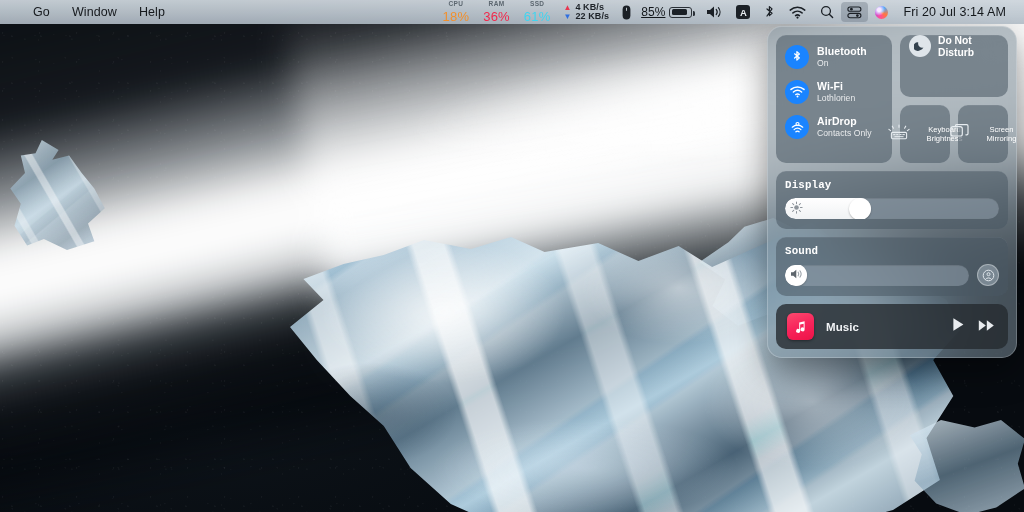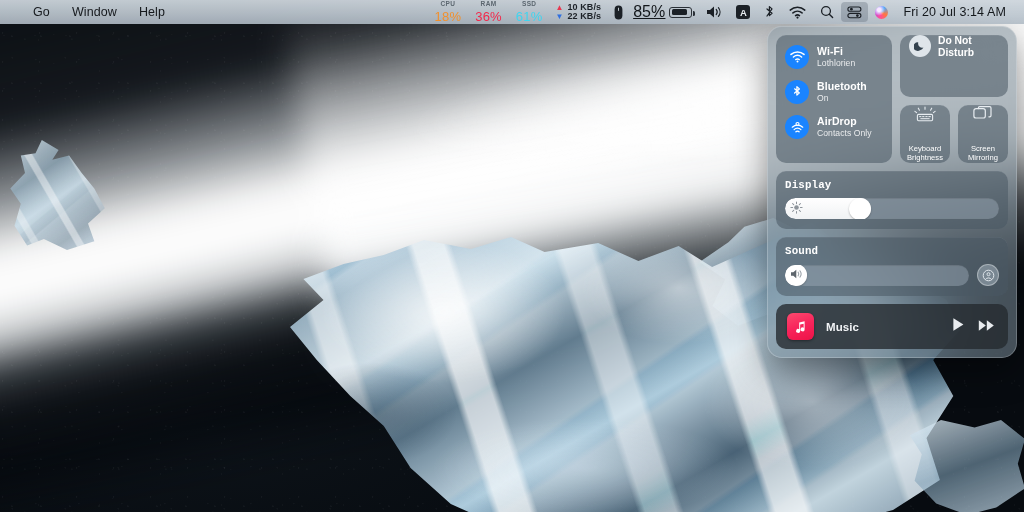--- a/index.html
+++ b/index.html
@@ -168,21 +168,21 @@
   .net-vals { display: flex; flex-direction: column; line-height: 1; }
   .net-val { font-size: 9px; color: #1d2228; font-weight: 600; letter-spacing: .1px; }
 
   .mb-icon { display: flex; align-items: center; justify-content: center; padding: 0 7px; height: 24px; }
   .mb-icon svg { display: block; }
   .mb-icon.active { background: rgba(90,104,116,.34); border-radius: 4px; padding: 0 6px; height: 20px; }
   .kbd-badge {
     width: 14px; height: 14px; border-radius: 3px; background: #1c2127; color: #e9eef2;
     font-size: 9.5px; font-weight: bold; display: flex; align-items: center; justify-content: center;
   }
-  .batt-pct { font-size: 16px; color: #13171b; padding-right: 4px; letter-spacing: .1px; text-decoration: underline; }
+  .batt-pct { font-size: 12px; color: #13171b; padding-right: 4px; letter-spacing: .1px; text-decoration: underline; }
   .batt-shell { width: 23px; height: 11px; border: 1.2px solid #2a3037; border-radius: 3px; position: relative; display: flex; align-items: center; padding: 1.3px; }
   .batt-shell::after { content:""; position: absolute; right: -3.2px; top: 3px; width: 2px; height: 5px; background: #2a3037; border-radius: 0 1.5px 1.5px 0; }
   .batt-fill { height: 100%; background: #1b2026; border-radius: 1.5px; }
   .siri-orb {
     width: 13px; height: 13px; border-radius: 50%;
     background:
       radial-gradient(circle at 32% 30%, #f6e9ff 0 14%, rgba(246,233,255,0) 46%),
       conic-gradient(from 200deg, #ff4d9a, #a34bff 28%, #4aa8ff 52%, #ff7a3d 76%, #ff4d9a);
   }
   .mb-clock { font-size: 12.5px; color: #14181c; padding: 0 10px 0 8px; white-space: nowrap; letter-spacing: .1px; }
@@ -224,21 +224,21 @@
   .dnd-circle {
     width: 22px; height: 22px; border-radius: 50%; flex: 0 0 22px;
     background: rgba(232,238,242,.92);
     display: flex; align-items: center; justify-content: center;
   }
   .dnd-label { font-size: 10.3px; font-weight: bold; color: #fff; line-height: 1.2; }
   .cc-tiles { display: flex; gap: 8px; }
   .cc-tile {
     width: 50px; height: 58px; border-radius: 10px;
     background: rgba(74,88,100,.56);
-    display: flex; flex-direction: column; align-items: center; justify-content: center; gap: 17px;
+    display: flex; flex-direction: row; align-items: center; justify-content: center; gap: 17px;
     padding: 4px 2px;
     box-shadow: inset 0 .5px 0 rgba(255,255,255,.1);
   }
   .cc-tile-label { font-size: 7.6px; color: #fff; text-align: center; line-height: 1.2; font-weight: 500; }
 
   
   .cc-slider-card { padding: 8px 9px 10px; }
   .cc-slider-title { font-size: 10.8px; font-weight: bold; color: #fff; margin-bottom: 7px; letter-spacing: .15px; font-family: Liberation Mono, monospace; }
   .slider-row { display: flex; align-items: center; gap: 8px; }
   .slider-track {
@@ -323,21 +323,21 @@
         <span class="stat-label">SSD</span>
         <span class="stat-value" style="color:#3fd5f0">61%</span>
       </div>
 
       <div class="net-block">
         <div class="net-arrows">
           <span class="net-arrow" style="color:#e8364f">▲</span>
           <span class="net-arrow" style="color:#2f6fe0">▼</span>
         </div>
         <div class="net-vals">
-          <span class="net-val">10 KB/s</span>
+          <span class="net-val">4 KB/s</span>
           <span class="net-val">22 KB/s</span>
         </div>
       </div>
 
       <div class="mb-icon">
         <svg width="9" height="15" viewBox="0 0 9 15">
           <rect x="0.6" y="0.6" width="7.8" height="13.8" rx="3.9" fill="#1b2026"></rect>
           <rect x="4.1" y="2.6" width="0.9" height="3.4" rx="0.45" fill="#cdd5db"></rect>
         </svg>
       </div>
@@ -398,45 +398,45 @@
 
       <div class="mb-clock">Fri 20 Jul  3:14 AM</div>
     </div>
   </div>
 
   <div id="control-center">
 
     <div class="cc-row">
 
       <div class="cc-card cc-toggles">
+
+        <div class="toggle-item">
+          <span class="toggle-circle">
+            <svg width="10" height="14" viewBox="0 0 10 14">
+              <path d="M2.6 3.8l4.8 4.1-2.5 2.2V1.7l2.5 2.2-4.8 4.1" stroke="#fff" stroke-width="1.25" fill="none" stroke-linejoin="round" stroke-linecap="round"></path>
+            </svg>
+          </span>
+          <span class="toggle-text">
+            <span class="toggle-title">Bluetooth</span>
+            <span class="toggle-sub">On</span>
+          </span>
+        </div>
 
         <div class="toggle-item">
           <span class="toggle-circle">
             <svg width="15" height="12" viewBox="0 0 15 12">
               <path d="M1 3.4a10 10 0 0113 0" stroke="#fff" stroke-width="1.5" fill="none" stroke-linecap="round"></path>
               <path d="M3.4 6a6.5 6.5 0 018.2 0" stroke="#fff" stroke-width="1.5" fill="none" stroke-linecap="round"></path>
               <path d="M5.8 8.5a3 3 0 013.4 0" stroke="#fff" stroke-width="1.5" fill="none" stroke-linecap="round"></path>
               <circle cx="7.5" cy="10.4" r="1" fill="#fff"></circle>
             </svg>
           </span>
           <span class="toggle-text">
             <span class="toggle-title">Wi-Fi</span>
             <span class="toggle-sub">Lothlorien</span>
-          </span>
-        </div>
-
-        <div class="toggle-item">
-          <span class="toggle-circle">
-            <svg width="10" height="14" viewBox="0 0 10 14">
-              <path d="M2.6 3.8l4.8 4.1-2.5 2.2V1.7l2.5 2.2-4.8 4.1" stroke="#fff" stroke-width="1.25" fill="none" stroke-linejoin="round" stroke-linecap="round"></path>
-            </svg>
-          </span>
-          <span class="toggle-text">
-            <span class="toggle-title">Bluetooth</span>
-            <span class="toggle-sub">On</span>
           </span>
         </div>
 
         <div class="toggle-item">
           <span class="toggle-circle">
             <svg width="15" height="15" viewBox="0 0 15 15">
               <path d="M4.1 9.6a4.6 4.6 0 016.8 0" stroke="#fff" stroke-width="1.25" fill="none" stroke-linecap="round"></path>
               <path d="M2.3 7.2a7.3 7.3 0 0110.4 0" stroke="#fff" stroke-width="1.25" fill="none" stroke-linecap="round"></path>
               <path d="M5.9 11.8a2.2 2.2 0 013.2 0" stroke="#fff" stroke-width="1.25" fill="none" stroke-linecap="round"></path>
               <circle cx="7.5" cy="4" r="1.5" stroke="#fff" stroke-width="1.2" fill="none"></circle>

